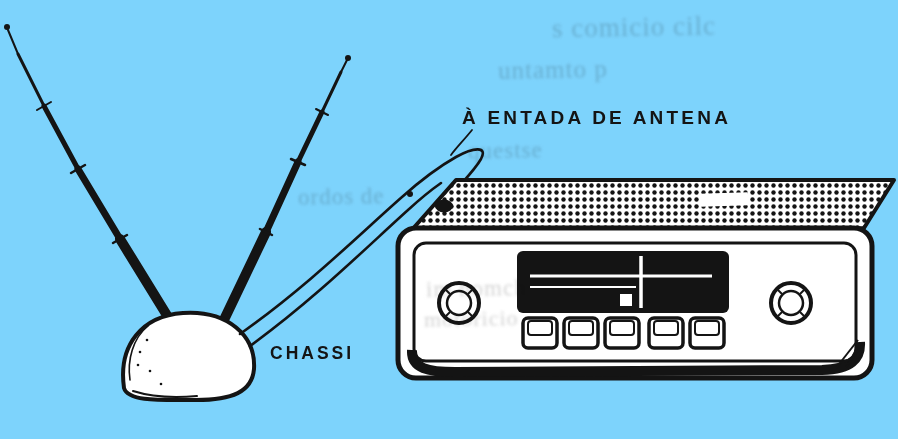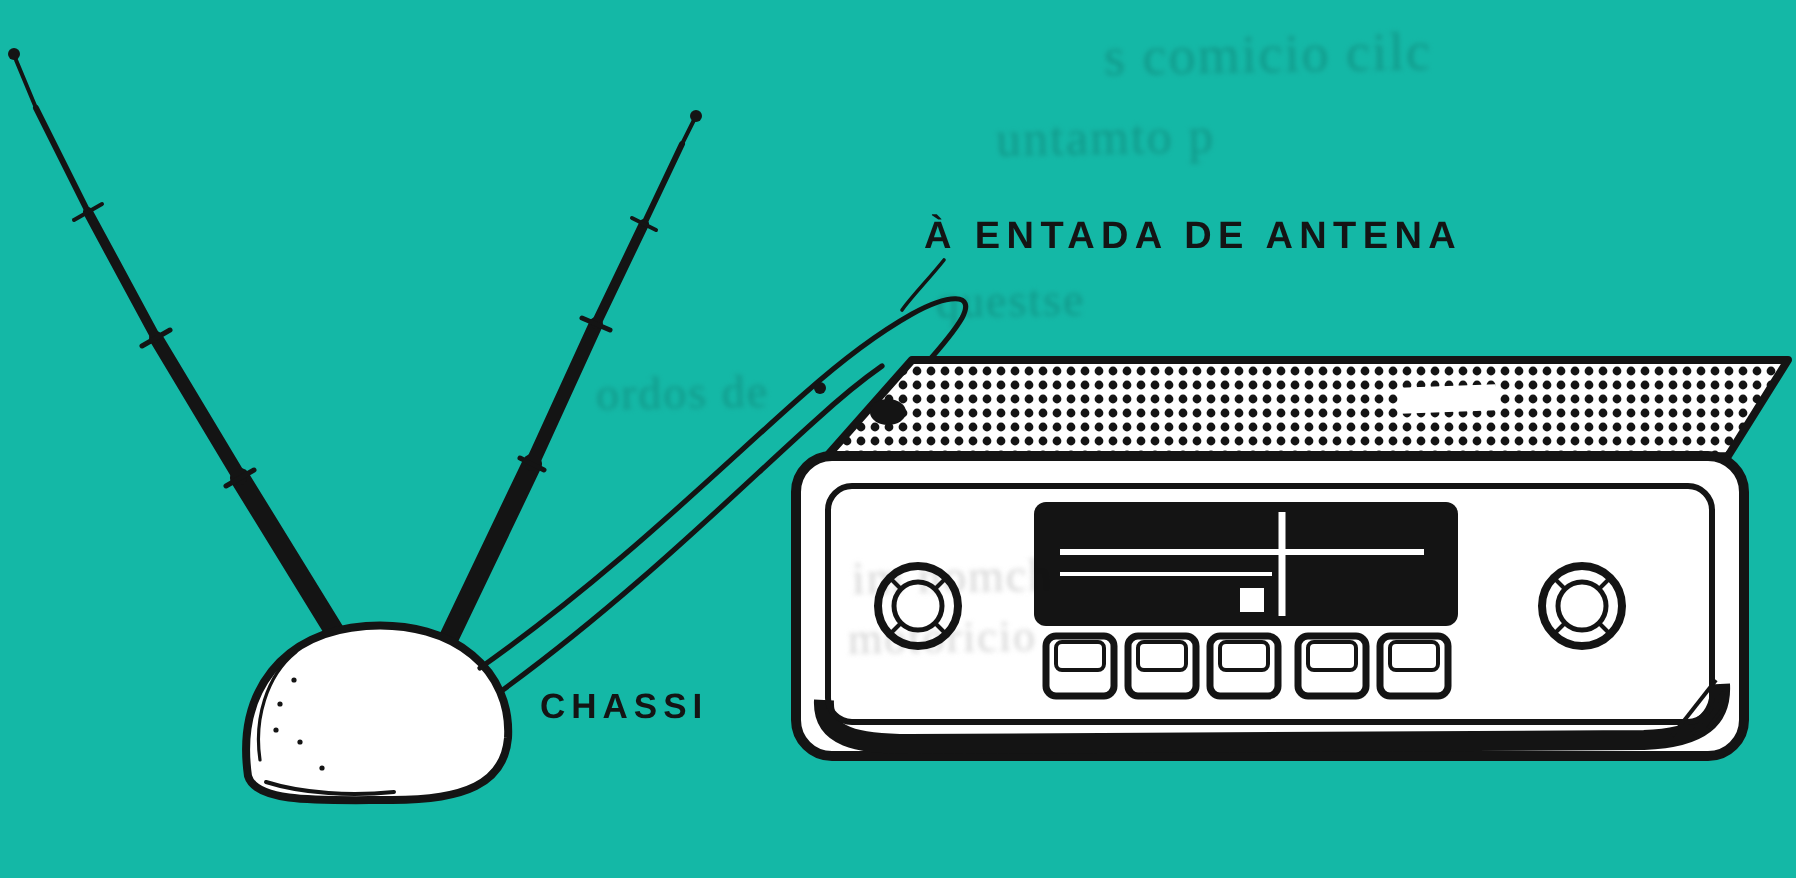--- a/index.html
+++ b/index.html
@@ -1,17 +1,17 @@
 <!DOCTYPE html>
 <html><head>
 <meta charset="utf-8">
 <style>
   html,body{margin:0;padding:0;background:#ffffff;}
   .page{
-    position:relative;width:898px;height:439px;background:#14b8a6;overflow:hidden;
+    position:relative;width:898px;height:439px;background:#7dd3fc;overflow:hidden;
     font-family:"Liberation Sans",sans-serif;
   }
   .page svg{position:absolute;left:0;top:0;}
   .lbl{
     font-family:"Liberation Sans",sans-serif;
     font-weight:bold;
     fill:#141414;
   }
   .ghost{
     position:absolute;

